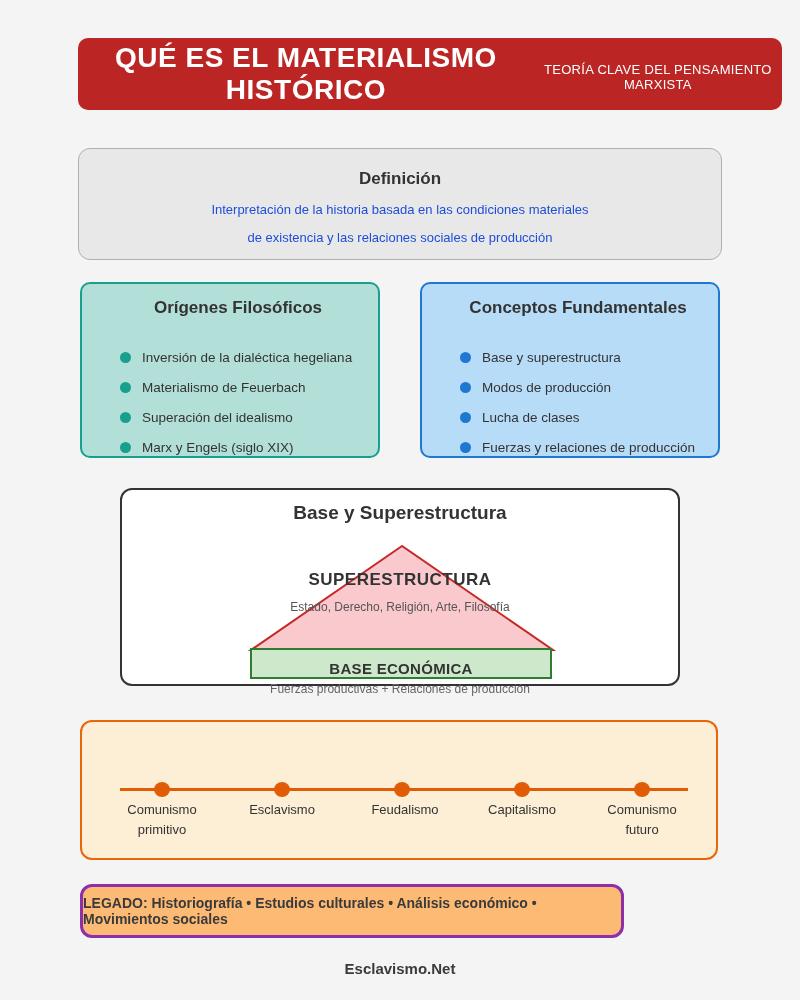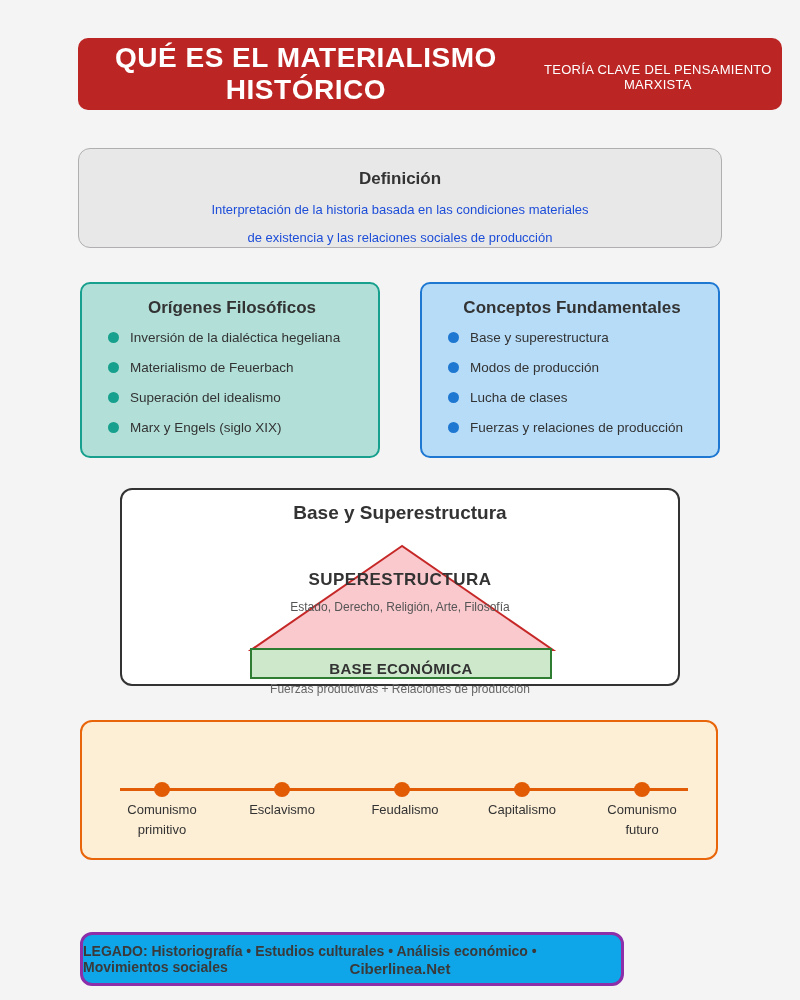--- a/index.html
+++ b/index.html
@@ -18,36 +18,36 @@
     left: 48px; top: 38px; width: 704px; height: 72px;
     background: #bb2524; border-radius: 10px;
     display: flex; flex-direction: row; align-items: center; justify-content: center;
     color: #ffffff; text-align: center; margin-left: 30px;
   }
   .header-title { font-size: 28px; font-weight: bold; letter-spacing: .5px; }
   .header-subtitle { font-size: 13px; margin-top: 6px; letter-spacing: .3px; }
 
   
   .definition {
-    left: 78px; top: 148px; width: 644px; height: 100px;
+    left: 78px; top: 148px; width: 644px; height: 112px;
     background: #e9e8e9; border: 1px solid #b0aeb0; border-radius: 12px;
     text-align: center; padding-top: 20px;
   }
   .definition-title { font-size: 17px; font-weight: bold; color: #333; }
   .definition-line { font-size: 13px; color: #1d4ed8; margin-top: 13px; }
 
   
   .infobox {
     top: 282px; width: 300px; height: 176px;
-    border-radius: 10px; padding: 14px 0 0 4px;
+    border-radius: 10px; padding: 14px 0 0 16px;
   }
   .infobox.teal { left: 80px; background: #b2e0d8; border: 2px solid #17a08d; }
   .infobox.blue { left: 420px; background: #b7dcf8; border: 2px solid #1e78d2; }
   .infobox-title { text-align: center; font-size: 17px; font-weight: bold; color: #333; }
-  .bullet-list { margin-top: 4px; }
+  .bullet-list { margin-top: 24px; }
   .bullet-row { display: flex; align-items: center; padding: 0 0 0 22px; height: 30px; }
   .bullet-dot { width: 11px; height: 11px; border-radius: 50%; flex: 0 0 11px; margin-right: 11px; }
   .teal .bullet-dot { background: #17a08d; }
   .blue .bullet-dot { background: #1e78d2; }
   .bullet-text { font-size: 13.5px; color: #333; }
 
   
   .structure-card {
     left: 120px; top: 488px; width: 560px; height: 198px;
     background: #fff; border: 2px solid #333; border-radius: 12px;
@@ -73,22 +73,22 @@
     background: #fdeed6; border: 2px solid #e8650a; border-radius: 12px;
   }
   .timeline-title { text-align: center; font-size: 17px; font-weight: bold; color: #333; margin-top: 16px; }
   .timeline-line { position: absolute; left: 38px; right: 28px; top: 66px; height: 3px; background: #e25c06; }
   .timeline-dot { position: absolute; top: 60px; width: 16px; height: 15px; border-radius: 50%; background: #e25c06; }
   .stage-label { position: absolute; top: 78px; width: 130px; text-align: center;
     font-size: 13px; color: #333; line-height: 20px; }
 
   
   .legacy-box {
-    left: 80px; top: 932px; width: 544px; height: 54px;
-    background: #0ea5e9; border: 3px solid #8c2fa8; border-radius: 12px;
+    left: 80px; top: 884px; width: 544px; height: 54px;
+    background: #fdba74; border: 3px solid #8c2fa8; border-radius: 12px;
     display: flex; align-items: center; justify-content: center;
   }
   .legacy-text { font-size: 14px; font-weight: bold; color: #3a3a3a; }
 
   
   .footer { left: 0; right: 0; top: 960px; text-align: center;
     font-size: 15px; font-weight: bold; color: #3a3a3a; }
 </style>
 </head>
 <body>
@@ -187,13 +187,13 @@
   <div class="stage-label" style="left: 495px;">
     <div>Comunismo</div>
     <div>futuro</div>
   </div>
 </div>
 
 <div class="abs legacy-box">
   <span class="legacy-text">LEGADO: Historiografía • Estudios culturales • Análisis económico • Movimientos sociales</span>
 </div>
 
-<div class="abs footer">Ciberlinea.Net</div>
+<div class="abs footer">Esclavismo.Net</div>
 
 </body></html>

